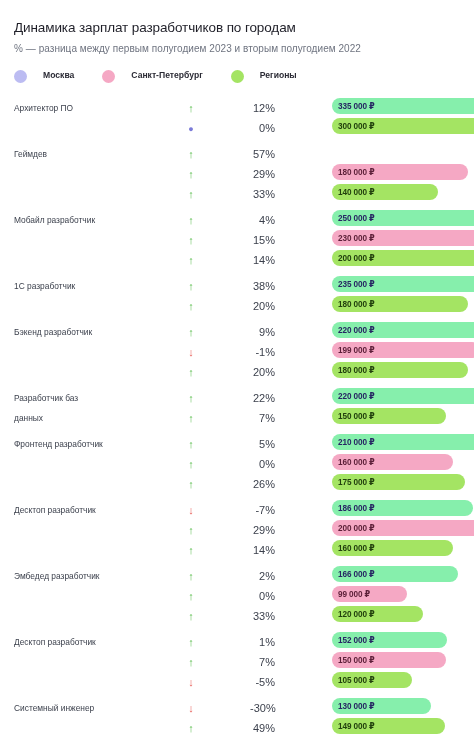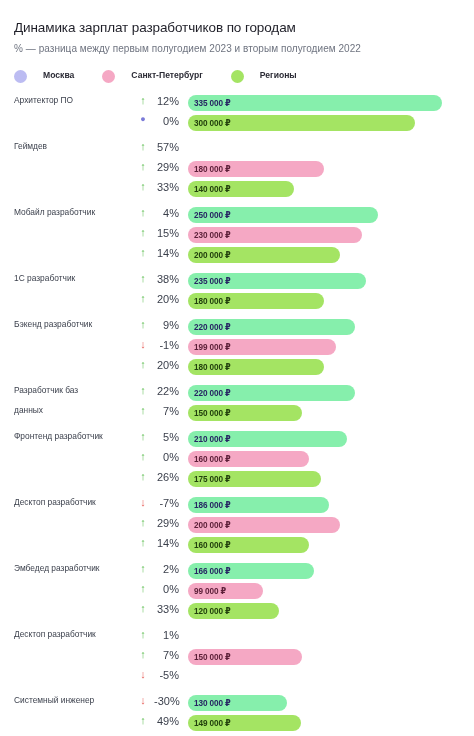--- a/index.html
+++ b/index.html
@@ -30,21 +30,21 @@
     gap:0;
   }
   .legend-item{display:flex;align-items:flex-start;margin-right:28px;gap:8px;}
   .legend-dot{width:13px;height:13px;border-radius:50%;margin-right:8px;flex:0 0 auto;}
   .legend-label{font-size:8.6px;font-weight:700;color:#2b2b35;}
 
   .rows{flex:1 1 auto;position:relative;}
 
   .group{margin-bottom:7px;}
   .row{
-    display:flex;align-items:flex-start;height:19px;margin-bottom:1px;
+    display:flex;align-items:flex-end;height:19px;margin-bottom:1px;gap:48px;
   }
   .cat{
     width:118px;flex:0 0 118px;
     font-size:8.4px;color:#3a3f4b;line-height:11px;
     padding-right:4px;box-sizing:border-box;
   }
   .arrow{
     width:22px;flex:0 0 22px;text-align:center;
     font-size:11px;font-weight:700;line-height:1;
   }
@@ -347,35 +347,45 @@
               <span class="bar-label">120 000 ₽</span>
             </div>
           </div>
         </div>
       </div>
       <div class="group">
         <div class="row">
           <div class="cat">Десктоп разработчик</div>
           <div class="arrow up">↑</div>
           <div class="pct">1%</div>
+          <div class="barwrap">
+            <div class="bar msk" style="width: 115.248px;">
+              <span class="bar-label">152 000 ₽</span>
+            </div>
+          </div>
         </div>
         <div class="row">
           <div class="cat"></div>
           <div class="arrow up">↑</div>
           <div class="pct">7%</div>
           <div class="barwrap">
             <div class="bar spb" style="width: 113.731px;">
               <span class="bar-label">150 000 ₽</span>
             </div>
           </div>
         </div>
         <div class="row">
           <div class="cat"></div>
           <div class="arrow down">↓</div>
           <div class="pct">-5%</div>
+          <div class="barwrap">
+            <div class="bar reg" style="width: 79.6119px;">
+              <span class="bar-label">105 000 ₽</span>
+            </div>
+          </div>
         </div>
       </div>
       <div class="group">
         <div class="row">
           <div class="cat">Системный инженер</div>
           <div class="arrow down">↓</div>
           <div class="pct">-30%</div>
           <div class="barwrap">
             <div class="bar msk" style="width: 98.5672px;">
               <span class="bar-label">130 000 ₽</span>

